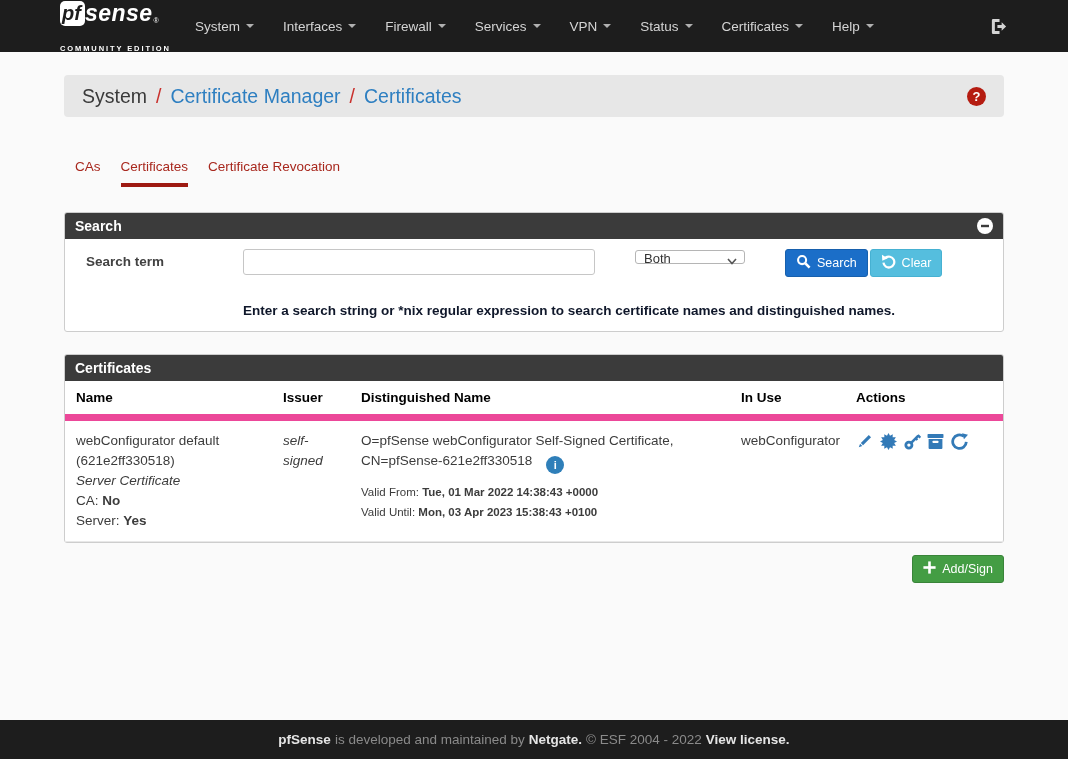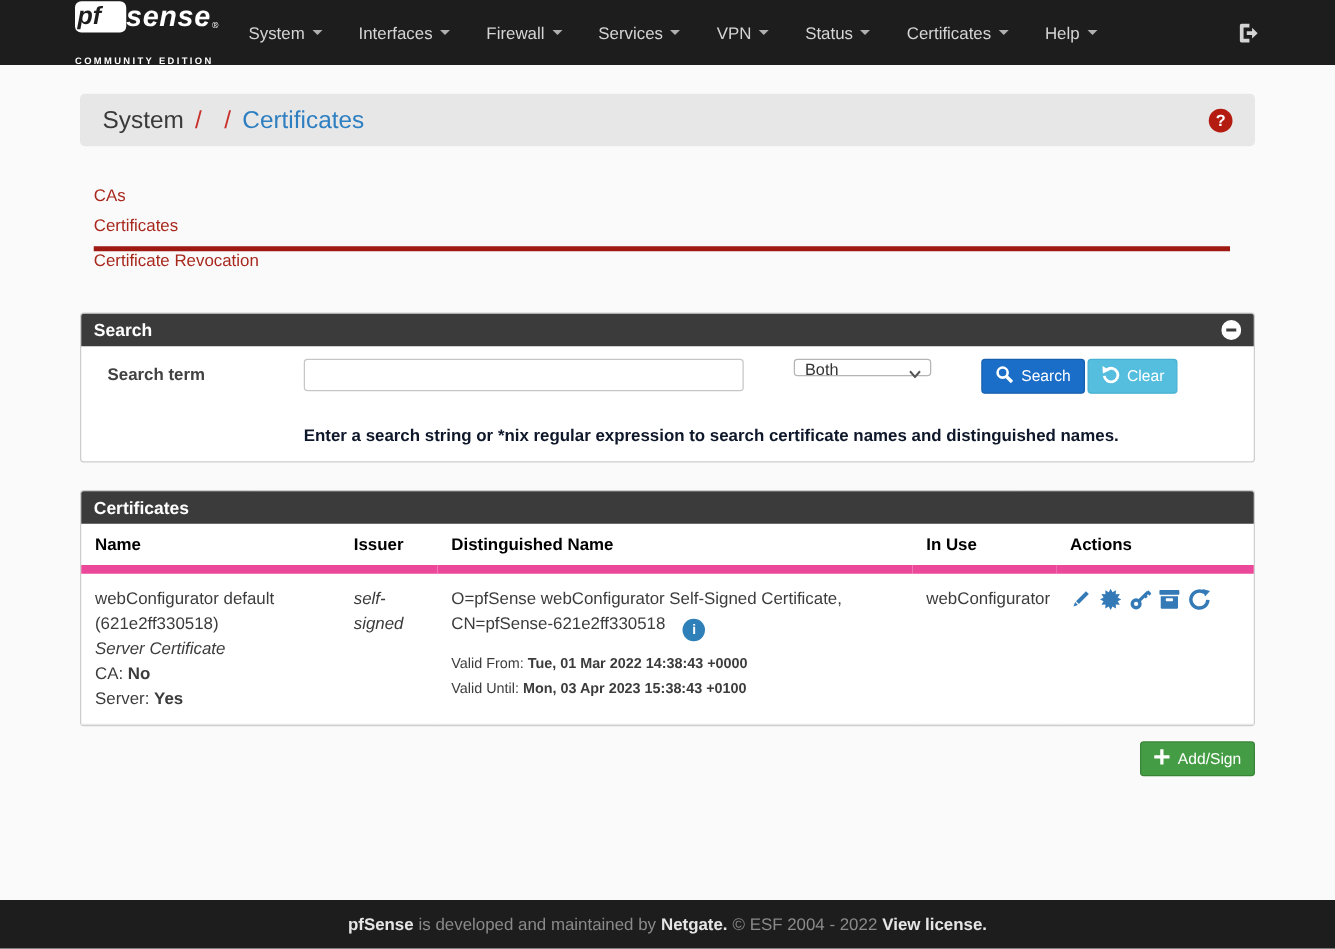--- a/index.html
+++ b/index.html
@@ -12,21 +12,21 @@
   }
   
   .navbar {
     height:52px; background:#1d1d1d; flex:0 0 auto;
     display:flex; align-items:center; padding:0 60px 0 60px;
   }
   .logo { display:flex; flex-direction:column; cursor:pointer; margin-right:24px; }
   .logo-top { display:flex; align-items:center; }
   .pf-badge {
     background:#fff; color:#1d1d1d; font-style:italic; font-weight:bold;
-    font-size:20px; padding:1px 20px 2px 2px; border-radius:5px; line-height:22px;
+    font-size:20px; padding:1px 4px 2px 2px; border-radius:5px; line-height:22px;
   }
   .sense { color:#fff; font-style:italic; font-weight:bold; font-size:23px; letter-spacing:.5px; }
   .reg { color:#fff; font-size:7px; align-self:flex-end; margin:0 0 3px 1px; }
   .logo-sub { color:#fff; font-size:7.5px; font-weight:bold; letter-spacing:1.9px; margin-top:17px; }
   .nav-menu { display:flex; align-items:center; }
   .nav-item {
     color:#d4d4d4; font-size:13.5px; margin-right:29px; cursor:pointer;
     display:flex; align-items:center; white-space:nowrap;
   }
   .caret {
@@ -47,21 +47,21 @@
   .crumb-plain { color:#3a3a3a; }
   .crumb-sep { color:#c9302c; margin:0 9px; }
   .crumb-link { color:#2e7fc1; cursor:pointer; text-decoration:none; }
   .bc-help { margin-left:auto; }
   .help-circle {
     width:19px; height:19px; border-radius:50%; background:#b51c11; color:#fff;
     font-size:13px; font-weight:bold; display:flex; align-items:center; justify-content:center;
     cursor:pointer;
   }
   
-  .tabs { margin-top:32px; padding-left:11px; display:flex; font-size:13.5px;flex-direction:column; }
+  .tabs { margin-top:42px; padding-left:11px; display:flex; font-size:13.5px; }
   .tab { color:#a8281e; margin-right:20px; padding-bottom:9px; cursor:pointer; }
   .tab.active { border-bottom:4px solid #9e1a12; }
   
   .panel { margin-top:25px; border:1px solid #cdcdcd; border-radius:3px; background:#fff; }
   .panel-heading {
     background:#3b3b3b; color:#fff; font-weight:bold; font-size:14px;
     padding:4px 10px; display:flex; align-items:center; justify-content:space-between;
     border-radius:2px 2px 0 0; height:26px;
   }
   .collapse-icon { cursor:pointer; display:flex; }
@@ -175,20 +175,21 @@
     </span>
   </div>
 </div>
 
 <div class="main">
   <div class="container">
 
     <div class="breadcrumb">
       <span class="crumb-plain">System</span>
       <span class="crumb-sep">/</span>
+      <a class="crumb-link">Certificate Manager</a>
       <span class="crumb-sep">/</span>
       <a class="crumb-link">Certificates</a>
       <span class="bc-help">
         <span class="help-circle">?</span>
       </span>
     </div>
 
     <div class="tabs">
       <span class="tab">CAs</span>
       <span class="tab active">Certificates</span>

